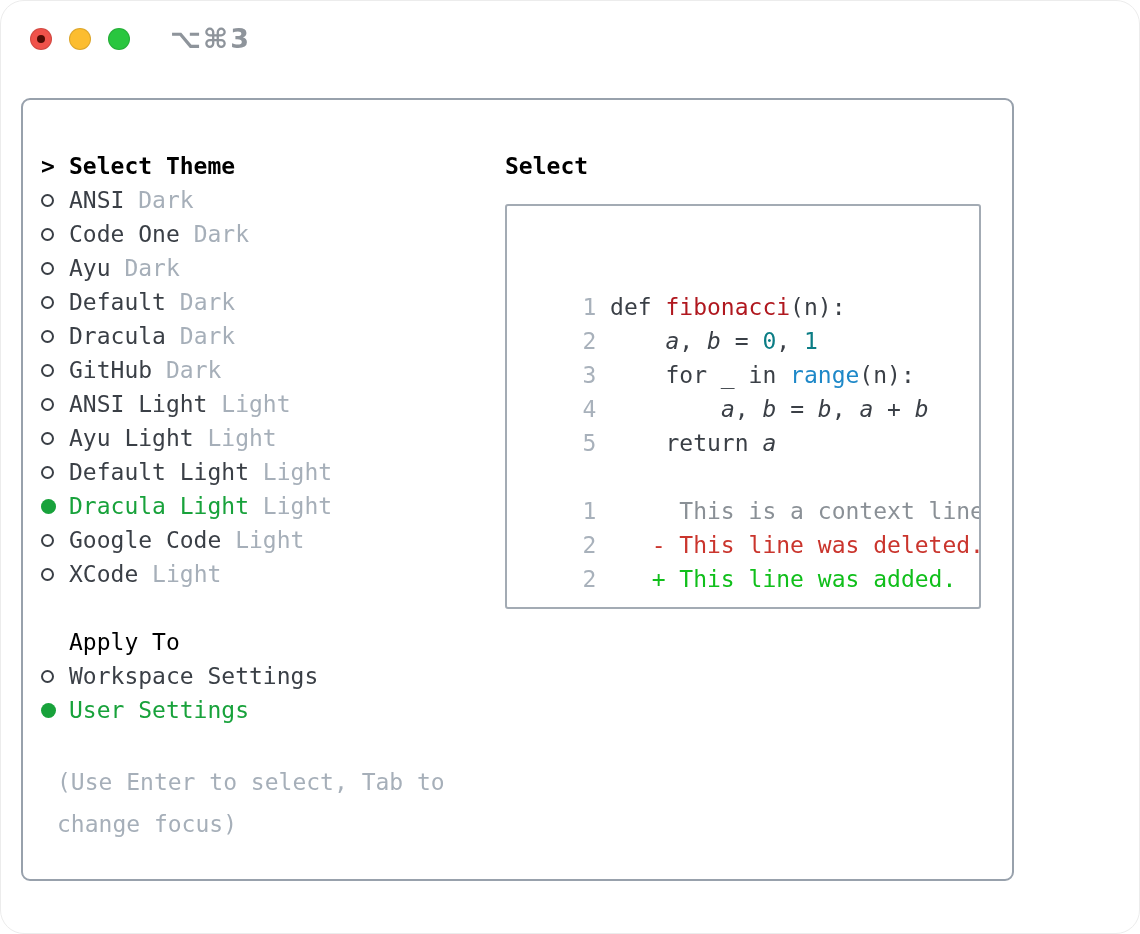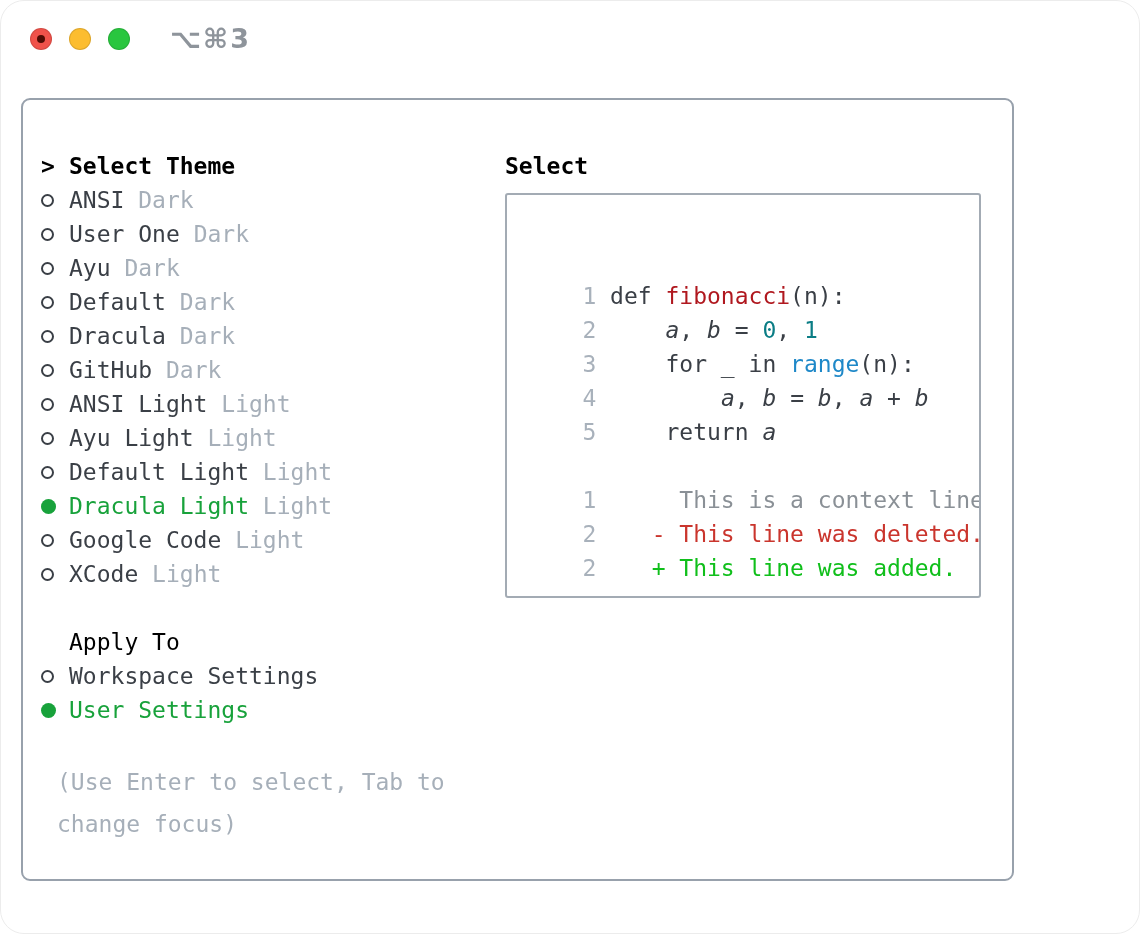--- a/index.html
+++ b/index.html
@@ -40,21 +40,21 @@
   .htext{font-weight:bold;color:var(--header_black);}
   .atext{color:var(--header_black);}
   .radio{width:13px;height:13px;border-radius:50%;border:2px solid var(--text_dark);display:inline-block;}
   .selected .radio{width:15px;height:15px;border:none;background:var(--selected_green);}
   .tname{color:var(--text_dark);}
   .selected .tname{color:var(--selected_green);}
   .tvariant{color:var(--muted_gray);margin-left:1ch;}
   .hint{width:420px;line-height:42px;color:var(--muted_gray);white-space:normal;margin-left:16px;}
   
   .prev-header{height:34px;line-height:34px;font-weight:bold;color:var(--header_black);}
-  .preview-box{margin-top:10px;width:476px;height:405px;border:2px solid var(--box_border);
+  .preview-box{margin-top:21px;width:476px;height:405px;border:2px solid var(--box_border);
       border-radius:3px;background:#ffffff;padding:50px 0 8px 20px;overflow:hidden;}
   .cline{height:34px;line-height:34px;white-space:pre;}
   .lineno{color:var(--lineno_gray);margin-right:1ch;}
   .tok-plain{color:var(--text_dark);}
   .tok-func{color:var(--func_red);}
   .tok-num{color:var(--number_teal);}
   .tok-builtin{color:var(--builtin_blue);}
   .tok-var{color:var(--text_dark);font-style:italic;}
   .diff-context{color:var(--context_gray);}
   .diff-deleted{color:var(--deleted_red);}
@@ -81,21 +81,21 @@
         <span class="htext">Select Theme</span>
       </div>
       <div id="theme-list">
   <div class="row theme-row">
     <span class="marker"><span class="radio"></span></span>
     <span class="tname">ANSI</span><span class="tvariant">Dark</span>
   </div>
 
   <div class="row theme-row">
     <span class="marker"><span class="radio"></span></span>
-    <span class="tname">User One</span><span class="tvariant">Dark</span>
+    <span class="tname">Code One</span><span class="tvariant">Dark</span>
   </div>
 
   <div class="row theme-row">
     <span class="marker"><span class="radio"></span></span>
     <span class="tname">Ayu</span><span class="tvariant">Dark</span>
   </div>
 
   <div class="row theme-row">
     <span class="marker"><span class="radio"></span></span>
     <span class="tname">Default</span><span class="tvariant">Dark</span>

